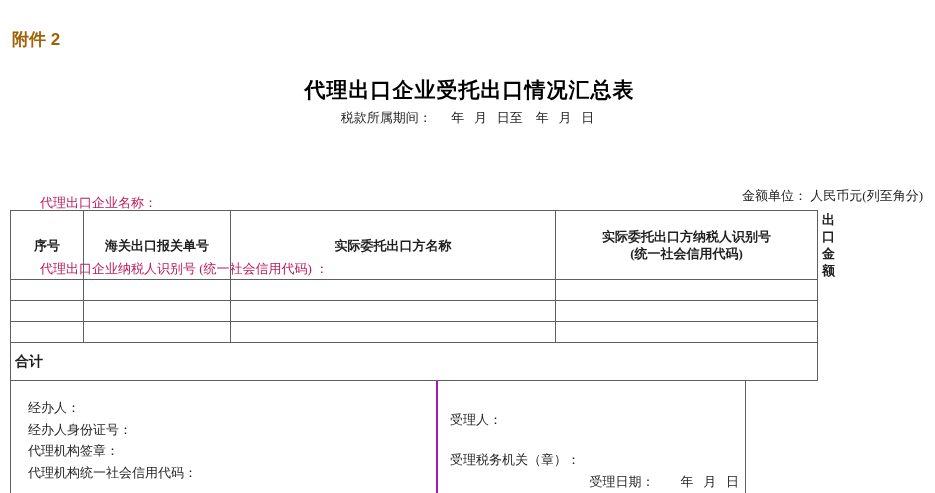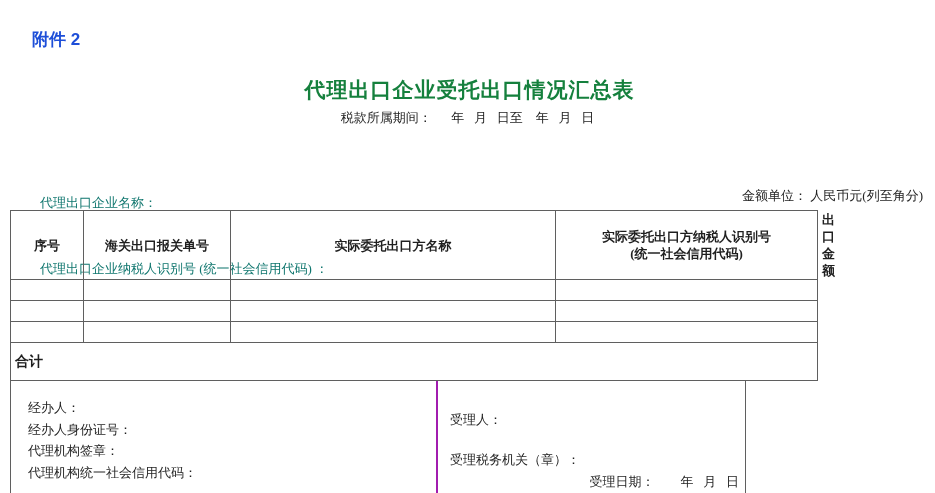--- a/index.html
+++ b/index.html
@@ -7,58 +7,58 @@
     width: 935px;
     height: 493px;
     position: relative;
     background: #ffffff;
     color: #1f1f1f;
     font-family: "Liberation Serif", "DejaVu Serif", serif;
     overflow: hidden;
   }
   .attachment {
     position: absolute;
-    left: 32px;
+    left: 12px;
     top: 28px;
     font-family: "Liberation Sans", "DejaVu Sans", sans-serif;
     font-size: 17px;
     font-weight: bold;
-    color: #1d4ed8;
+    color: #a16207;
     white-space: pre;
   }
   .title {
     position: absolute;
     left: 4px;
     right: 0;
     top: 76px;
     margin: 0;
     text-align: center;
     font-size: 21px;
     font-weight: bold;
     letter-spacing: 1px;
-    color: #15803d;
+    color: #000000;
   }
   .subtitle {
     position: absolute;
     left: 0;
     right: 0;
     top: 109px;
     text-align: center;
     font-size: 13px;
     font-weight: normal;
     white-space: pre;
     color: #222;
   }
   .info-block {
     position: absolute;
     left: 40px;
     top: 148px;
     font-size: 13px;
     line-height: 22px;
-    color: #0f766e;
+    color: #be185d;
     white-space: pre;
   }
   .unit-note {
     position: absolute;
     right: 12px;
     top: 187px;
     font-size: 13px;
     color: #222;
     white-space: pre;
   }

